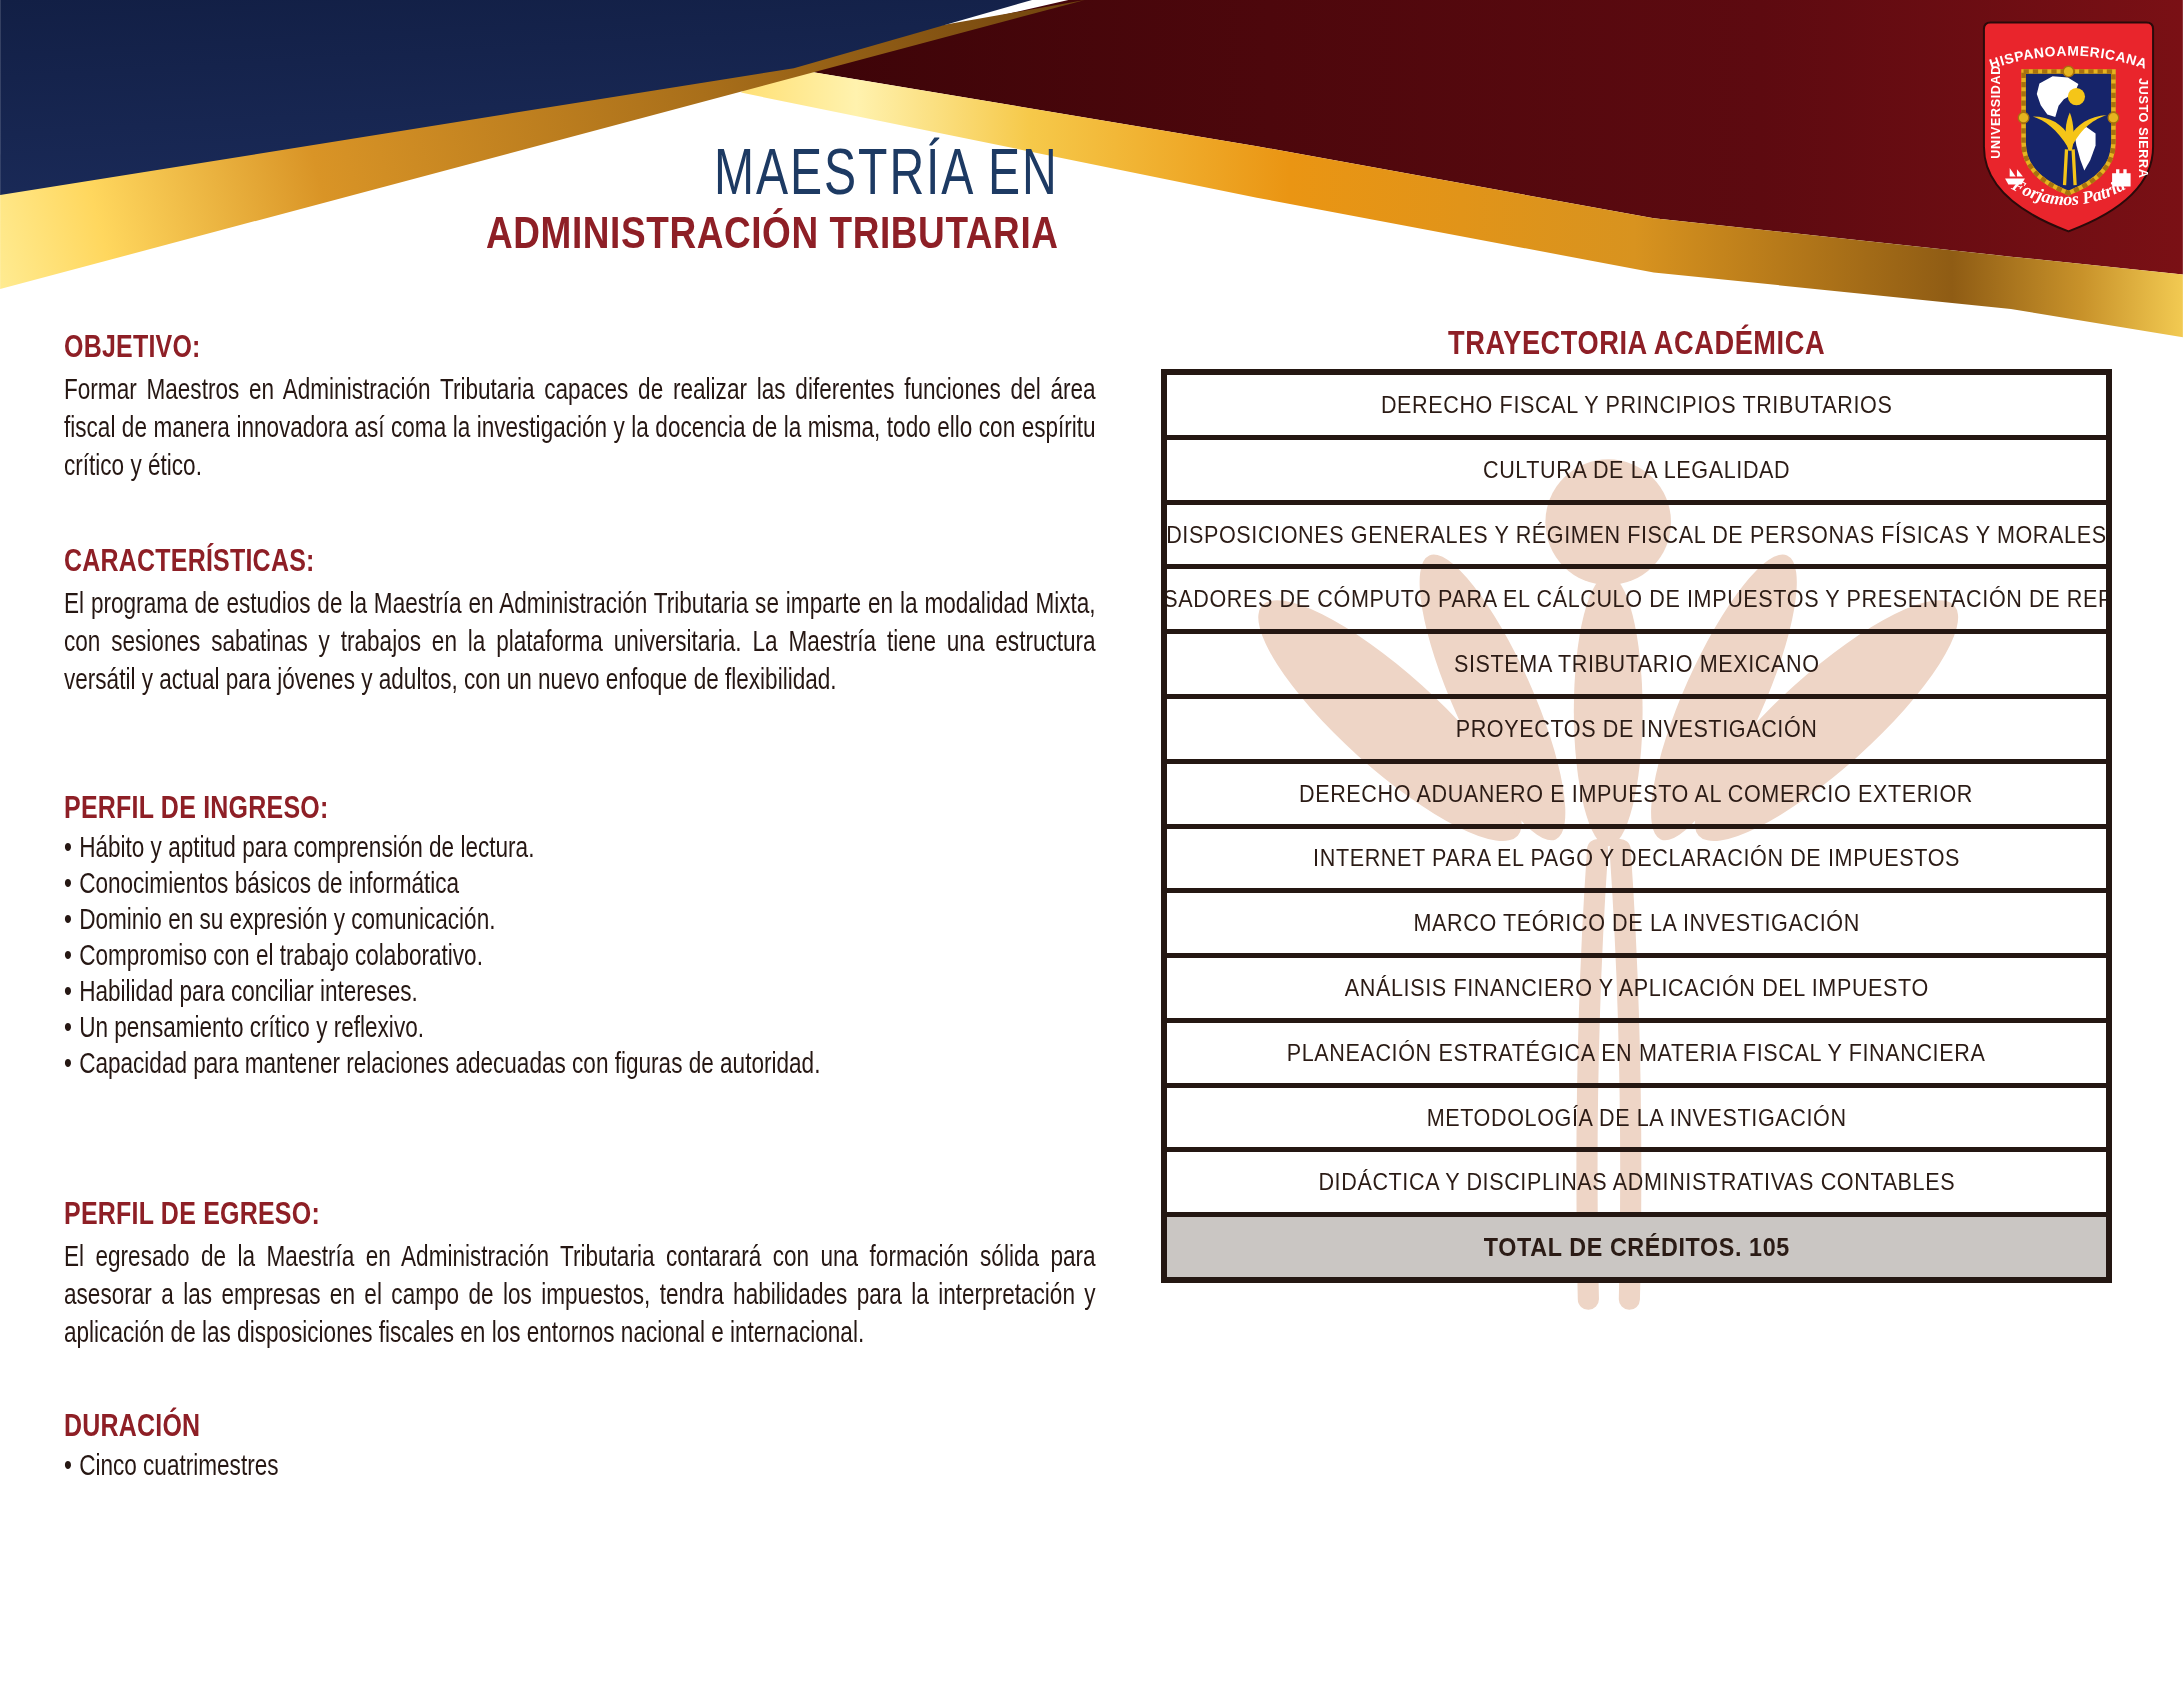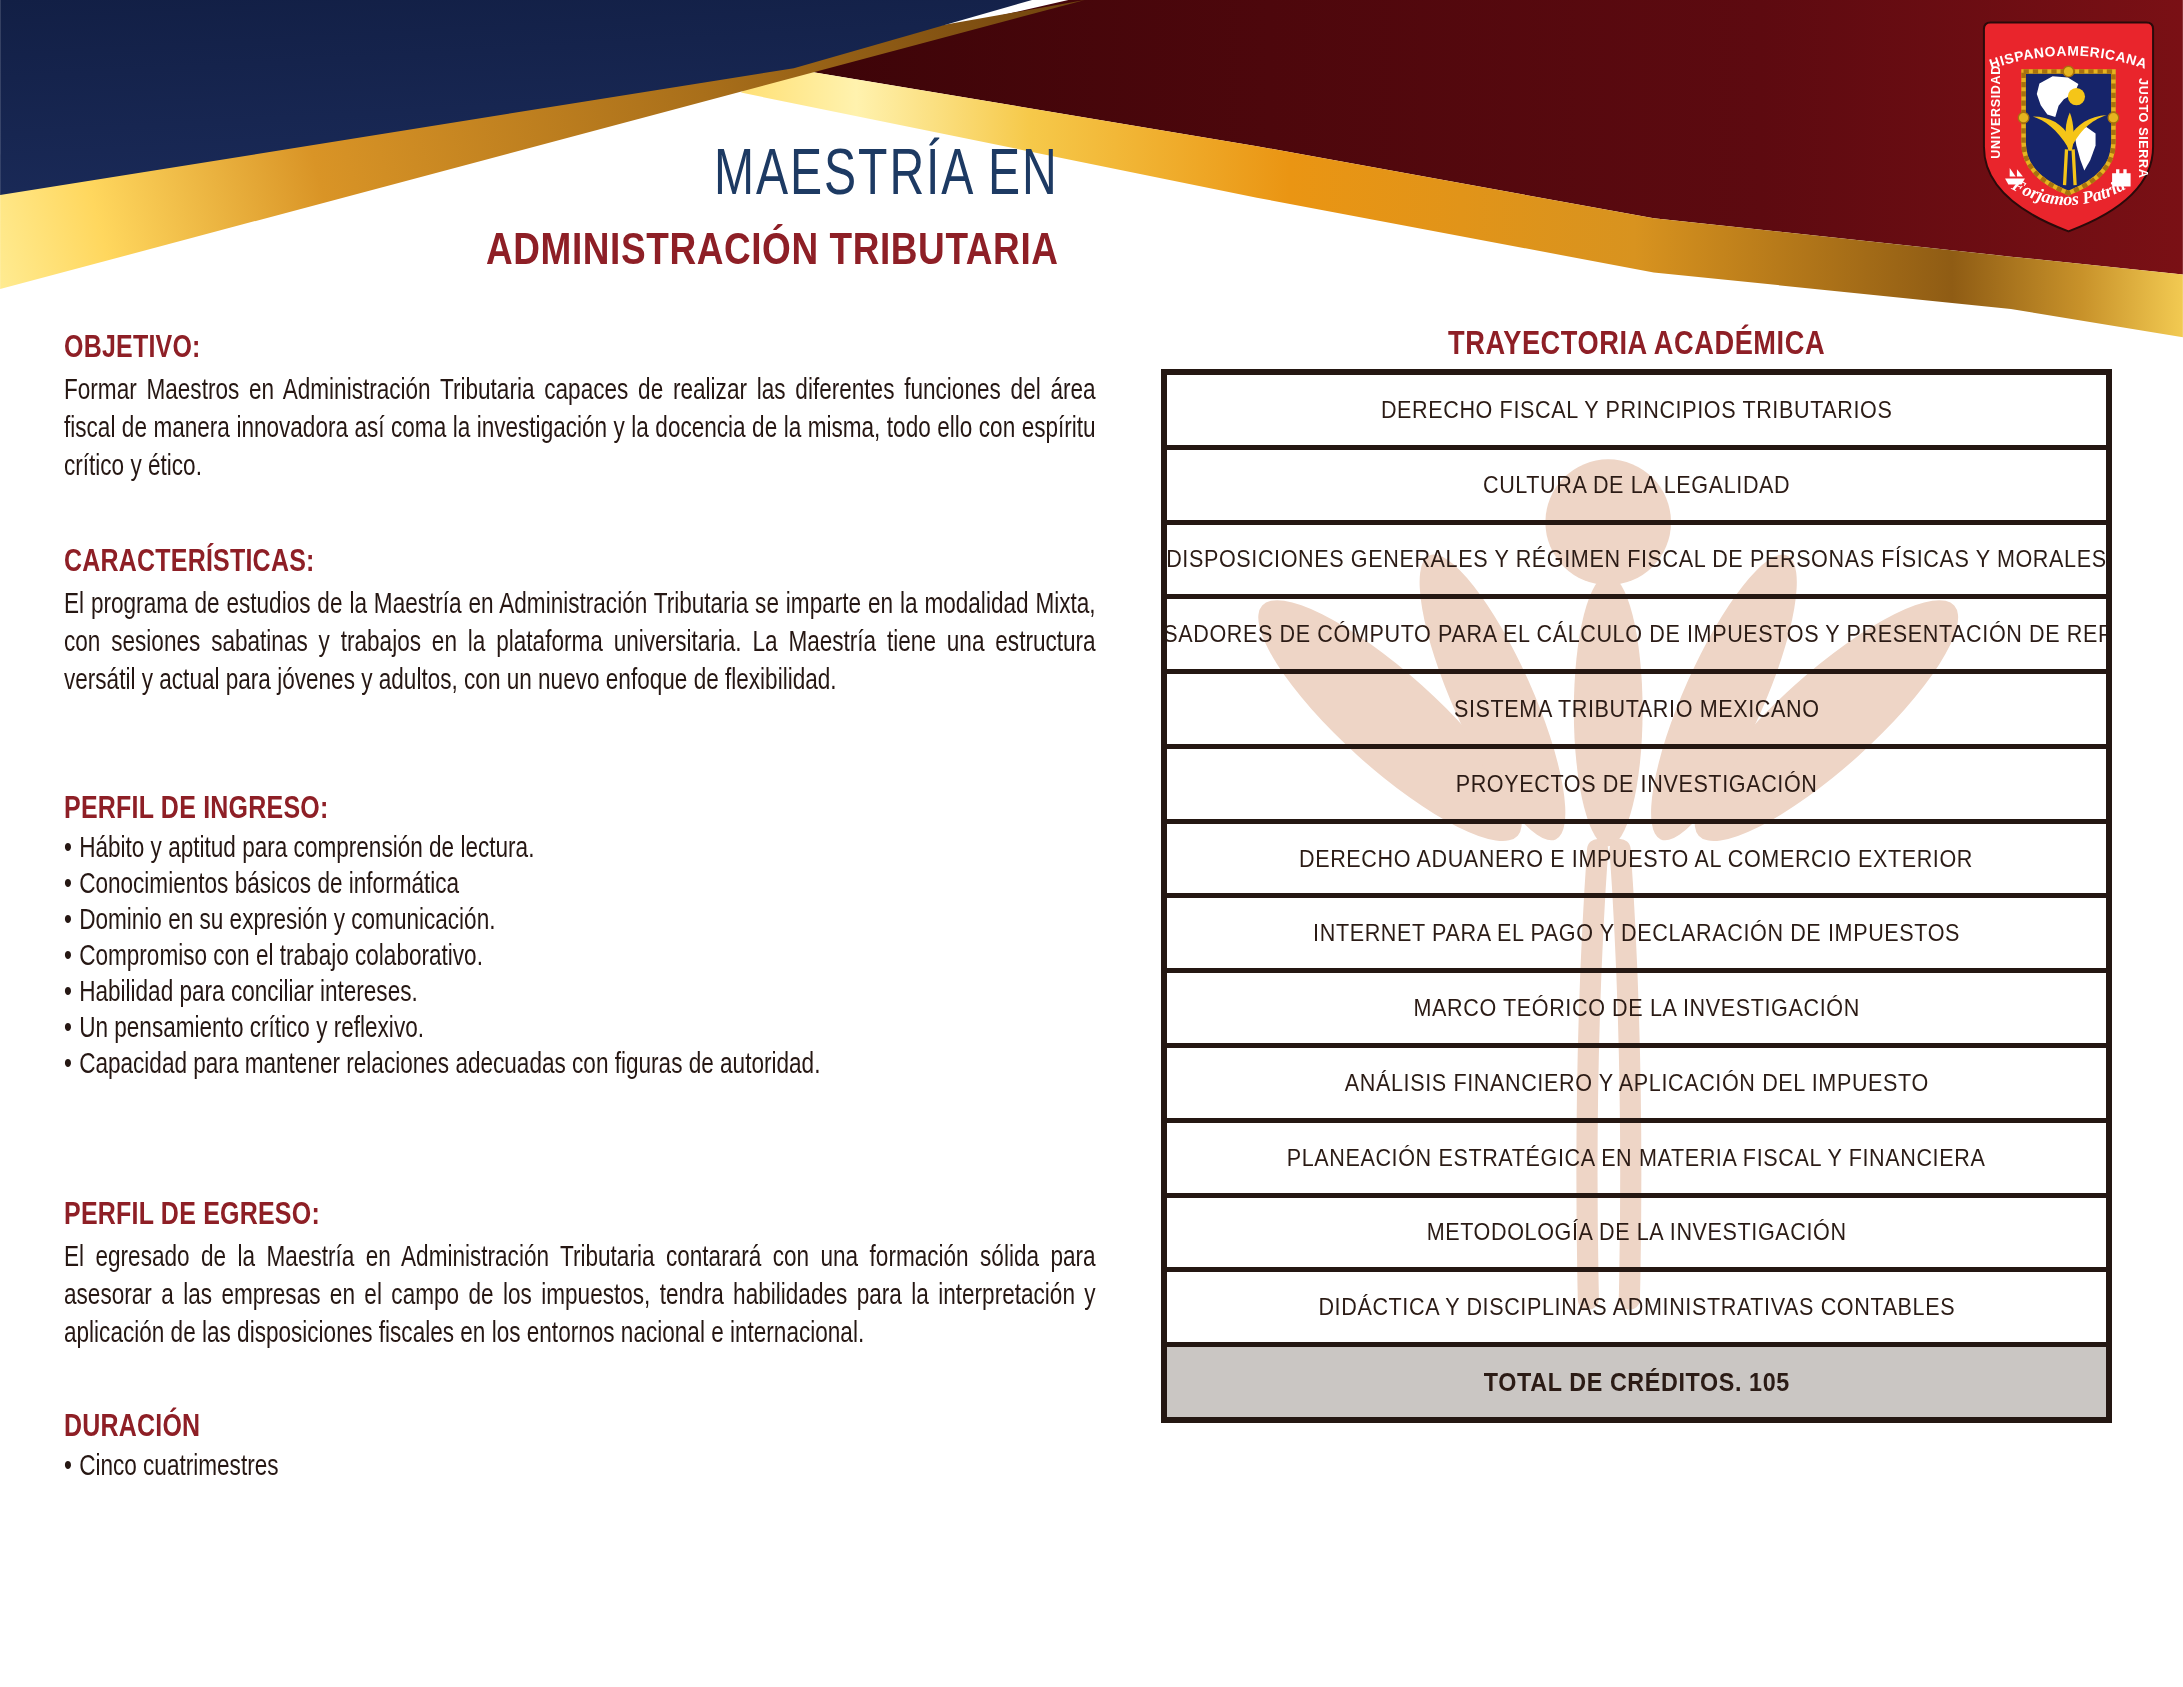--- a/index.html
+++ b/index.html
@@ -11,21 +11,21 @@
   #banner-svg{position:absolute;left:0;top:0;z-index:2;}
   #logo-svg{position:absolute;left:1976px;top:17px;z-index:3;}
 
   
   .title-block{position:absolute;left:0;top:139px;width:1059px;text-align:right;z-index:4;}
   .title-line1{
     display:inline-block;font-size:65px;font-weight:100;color:#1d3a63;
     letter-spacing:2.6px;transform:scaleX(.74);transform-origin:100% 50%;line-height:66px;
   }
   .title-line2{
-    display:block;margin-top:21px;
+    display:block;margin-top:5px;
   }
   .title-line2 span{
     display:inline-block;font-size:44px;font-weight:bold;color:#8e1f26;
     letter-spacing:0.7px;transform:scaleX(.84);transform-origin:100% 50%;line-height:45px;
   }
 
   
   .section{position:absolute;left:30px;width:1059px;z-index:4;margin-left:34px;}
   .sec-heading{
     display:inline-block;font-size:32px;font-weight:bold;color:#8e1f26;
@@ -48,22 +48,22 @@
   
   #watermark-svg{position:absolute;left:1125px;top:423px;z-index:0;}
   .tray-title{
     position:absolute;left:1161px;top:323px;width:951px;text-align:center;z-index:4;
   }
   .tray-title span{
     display:inline-block;font-size:34px;font-weight:bold;color:#8e1f26;
     letter-spacing:0.7px;transform:scaleX(.8);transform-origin:50% 50%;
   }
   #course-table{
-    position:absolute;left:1161px;top:369px;width:951px;height:1054px;z-index:1;
-    border:6px solid #241712;box-sizing:border-box;display:flex;flex-direction:column;
+    position:absolute;left:1161px;top:369px;width:951px;height:914px;z-index:1;
+    border:6px solid #241712;box-sizing:border-box;display:flex;flex-direction:column;justify-content:flex-end;
   }
   .trow{
     flex:1;display:flex;align-items:center;justify-content:center;
     border-top:5.3px solid #241712;background:transparent;overflow:hidden;
   }
   .trow:first-child{border-top:none;}
   .trow span{
     display:inline-block;font-size:24.5px;color:#2b1b15;letter-spacing:0.7px;
     transform:scaleX(.88);transform-origin:50% 50%;white-space:nowrap;
   }

